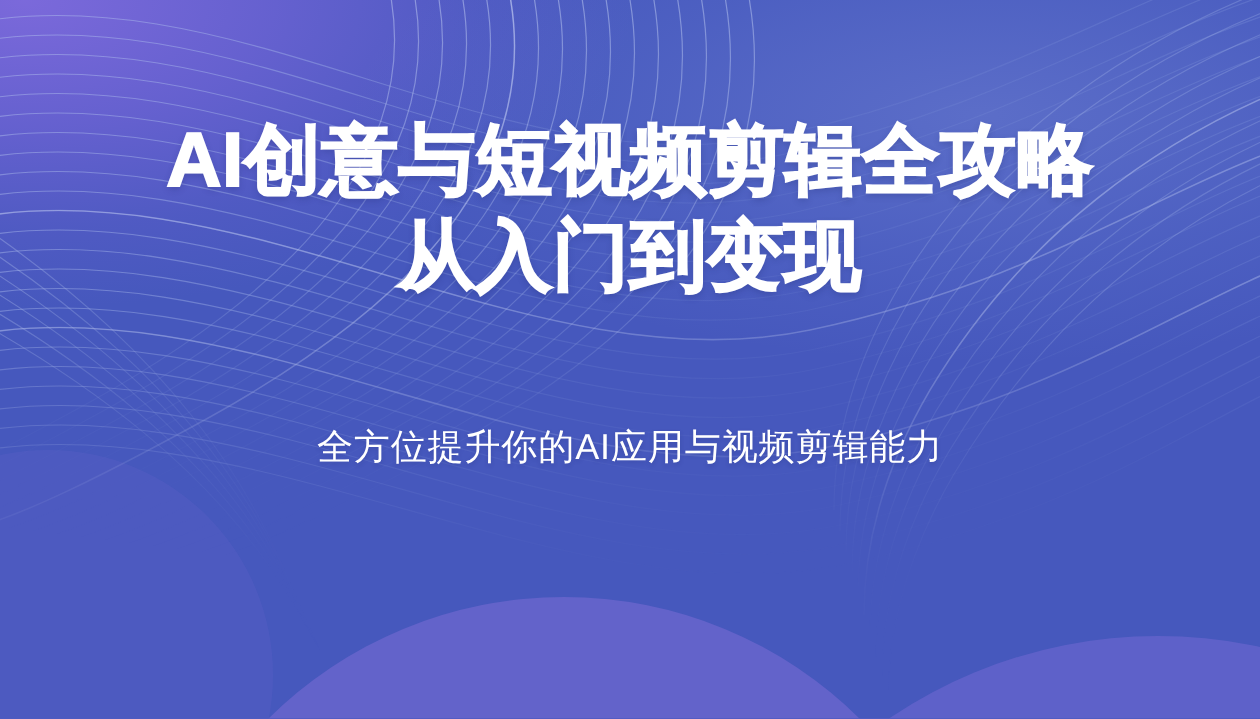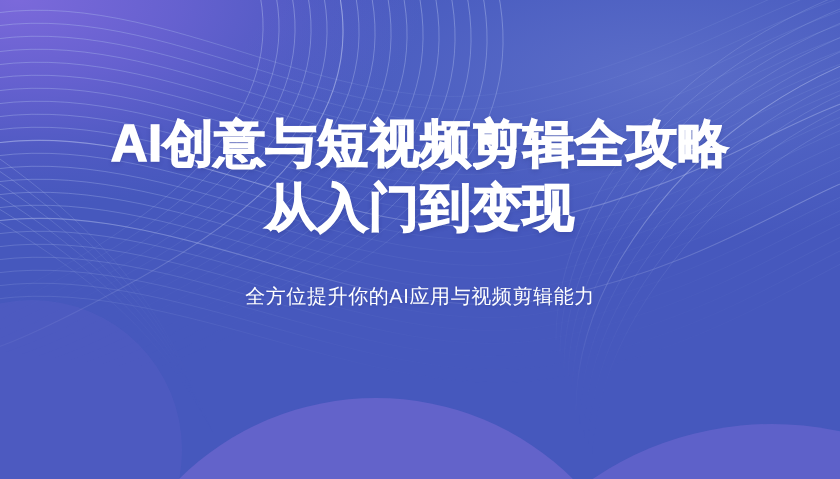--- a/index.html
+++ b/index.html
@@ -91,28 +91,28 @@
     line-height: 62px;
     letter-spacing: 0.5px;
     white-space: nowrap;
     text-align: center;
     text-shadow:
       0 0 1px rgba(255,255,255,0.65),
       0 2px 5px rgba(30,40,110,0.30);
     -webkit-text-stroke: 1.4px #ffffff;
   }
 
-  #title-line-1 { margin-top: 113px; }
+  #title-line-1 { margin-top: 76px; }
   #title-line-2 { margin-top: 2px; }
 
   #subtitle {
-    margin-top: 40px;
+    margin-top: 80px;
     color: #ffffff;
     font-weight: 400;
-    font-size: 20px;
+    font-size: 24px;
     line-height: 34px;
     letter-spacing: 0.6px;
     white-space: nowrap;
     text-align: center;
     text-shadow: 0 1px 3px rgba(30,40,110,0.22);
   }
 </style>
 </head>
 <body>
 

